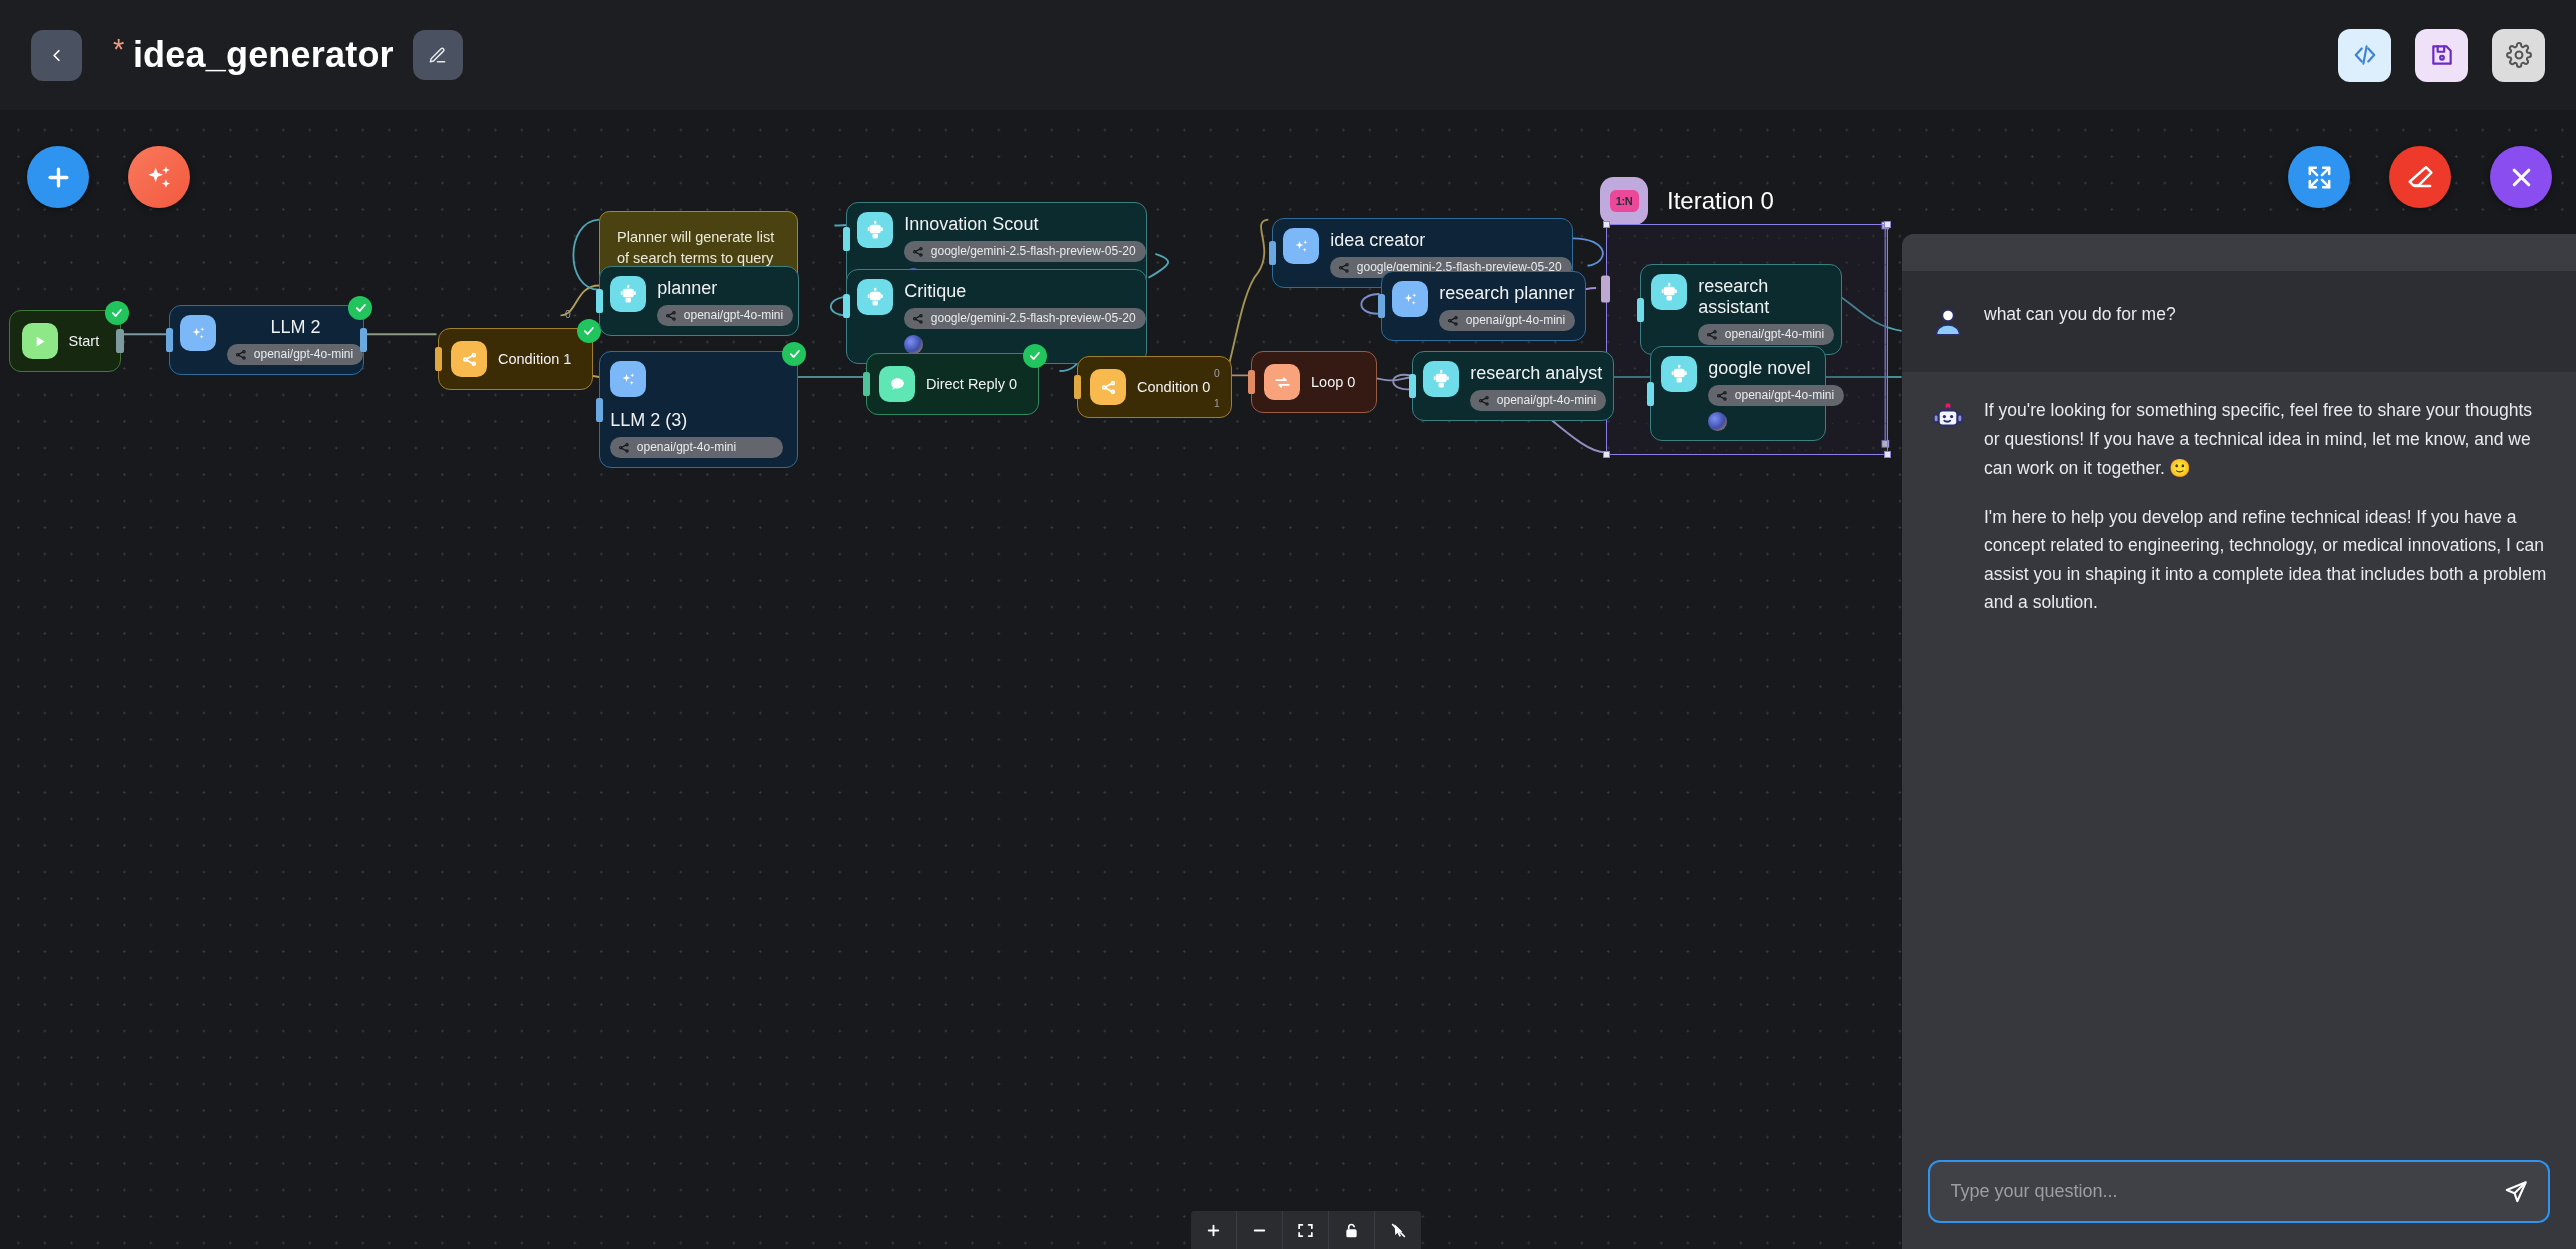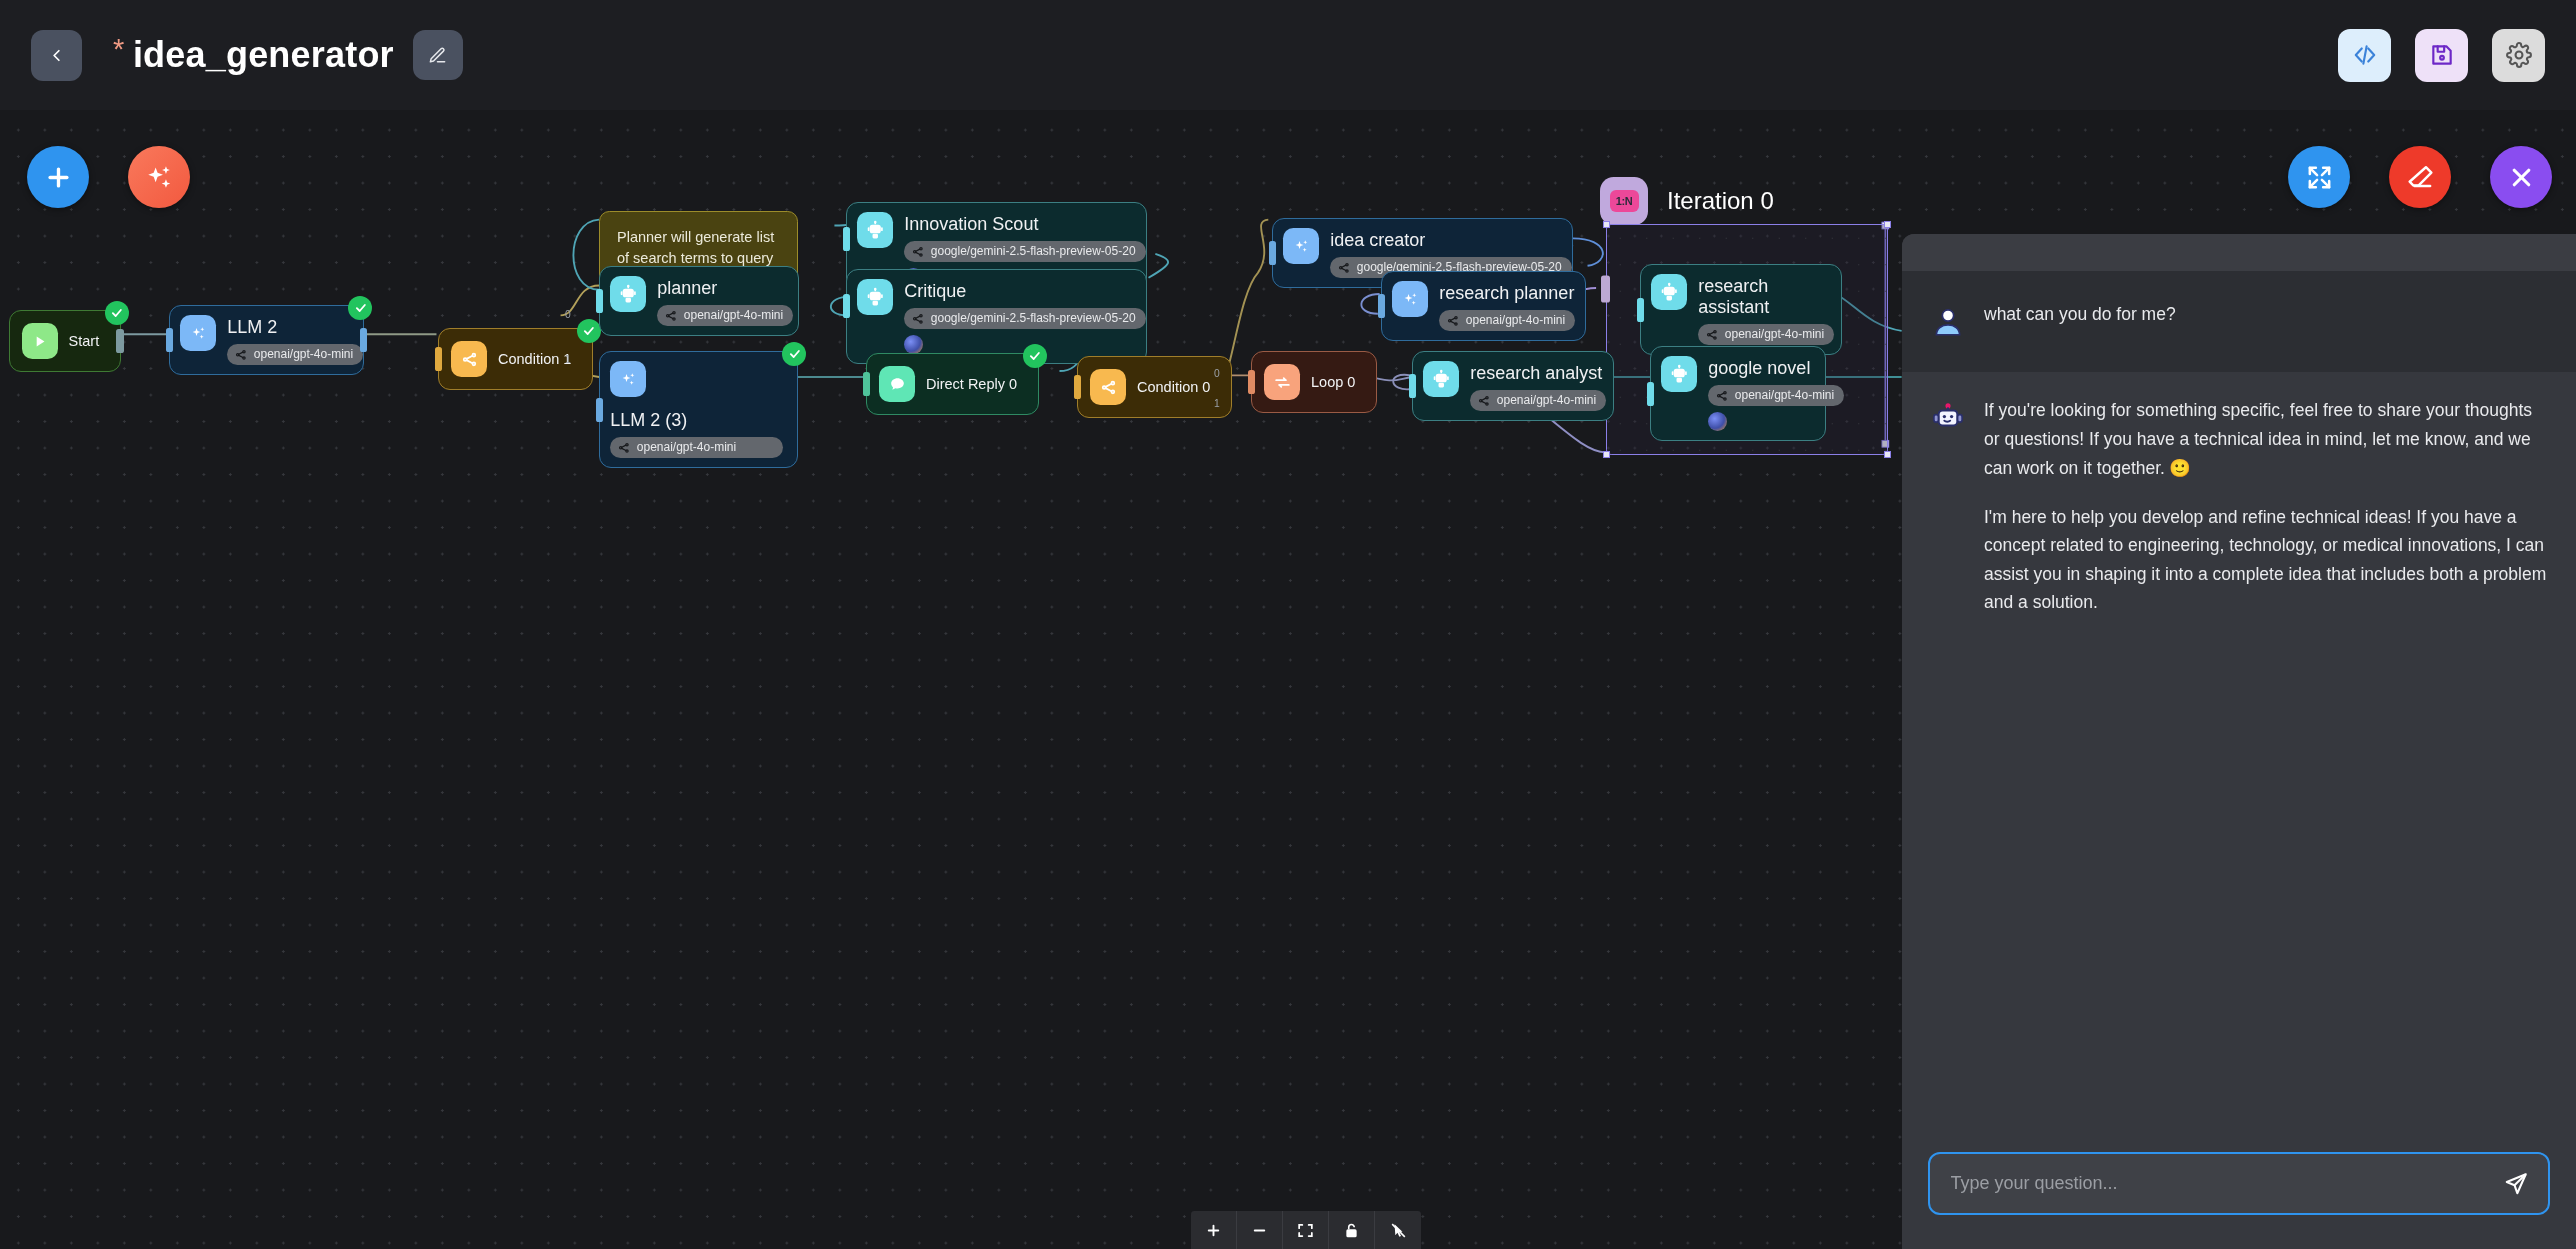--- a/index.html
+++ b/index.html
@@ -168,21 +168,21 @@
   .flow-toggle {
     background: #303238; border-radius: 8.6px; padding: 16.3px 20.5px;
     display: flex; align-items: center; gap: 17px; cursor: pointer;
     margin-bottom: 19px;
   }
   .flow-toggle-check {
     width: 25px; height: 25px; border-radius: 50%; background: #22c45e;
     display: flex; align-items: center; justify-content: center; flex: none;
   }
   .flow-toggle-label { color: #fff; font-size: 19px; flex: 1; }
-  .composer { padding: 19px 26px 34px 26px; }
+  .composer { padding: 19px 26px 26px 26px; }
   .composer-box {
     border: 2.6px solid #2f94ef; border-radius: 12px; background: #3f4147;
     height: 63px; display: flex; align-items: center; padding: 0 19px 0 20.5px;
   }
   .composer-input {
     flex: 1; background: transparent; border: none; outline: none;
     color: #e9eaed; font-size: 18px; font-family: "Liberation Sans", sans-serif;
   }
   .composer-input::placeholder { color: #9b9ea4; }
   .send-btn { cursor: pointer; display: flex; align-items: center; flex: none; padding-left: 12px;}
@@ -353,21 +353,21 @@
       </div>
       <div class="n-icon" style="background:#8ee888;">
         <svg width="17" height="17" viewBox="0 0 24 24" fill="#fff">
             <polygon points="8,5 19,12 8,19"></polygon>
           </svg>
       </div>
       <div class="n-title">Start</div>
       <div class="port port-out" style="background:#7d9aa0;"></div>
     </div>
 
-    <div class="node card" style="left:169px;top:195px;width:195px;background:#0e2438;border:1.2px solid #2f6c9c;">
+    <div class="node card" style="left:169px;top:195px;width:195px;background:#0e2438;border:1.2px solid #2f6c9c;text-align:center;">
       <div class="node-check">
         <svg width="13.7" height="13.7" viewBox="0 0 24 24" fill="none" stroke="#fff" stroke-width="3.2" stroke-linecap="round" stroke-linejoin="round">
             <polyline points="5 12.5 10 17.5 19 7"></polyline>
           </svg>
       </div>
       <div class="n-icon" style="background:#7cb8f7;">
         <svg width="19" height="19" viewBox="0 0 24 24" fill="#fff">
           <path d="M9.5 5 10.8 8.7 14.5 10 10.8 11.3 9.5 15 8.2 11.3 4.5 10 8.2 8.7Z"></path>
           <path d="M16.8 4 17.5 5.9 19.4 6.6 17.5 7.3 16.8 9.2 16.1 7.3 14.2 6.6 16.1 5.9Z"></path>
           <path d="M16 13.5 16.7 15.4 18.6 16.1 16.7 16.8 16 18.7 15.3 16.8 13.4 16.1 15.3 15.4Z"></path>

